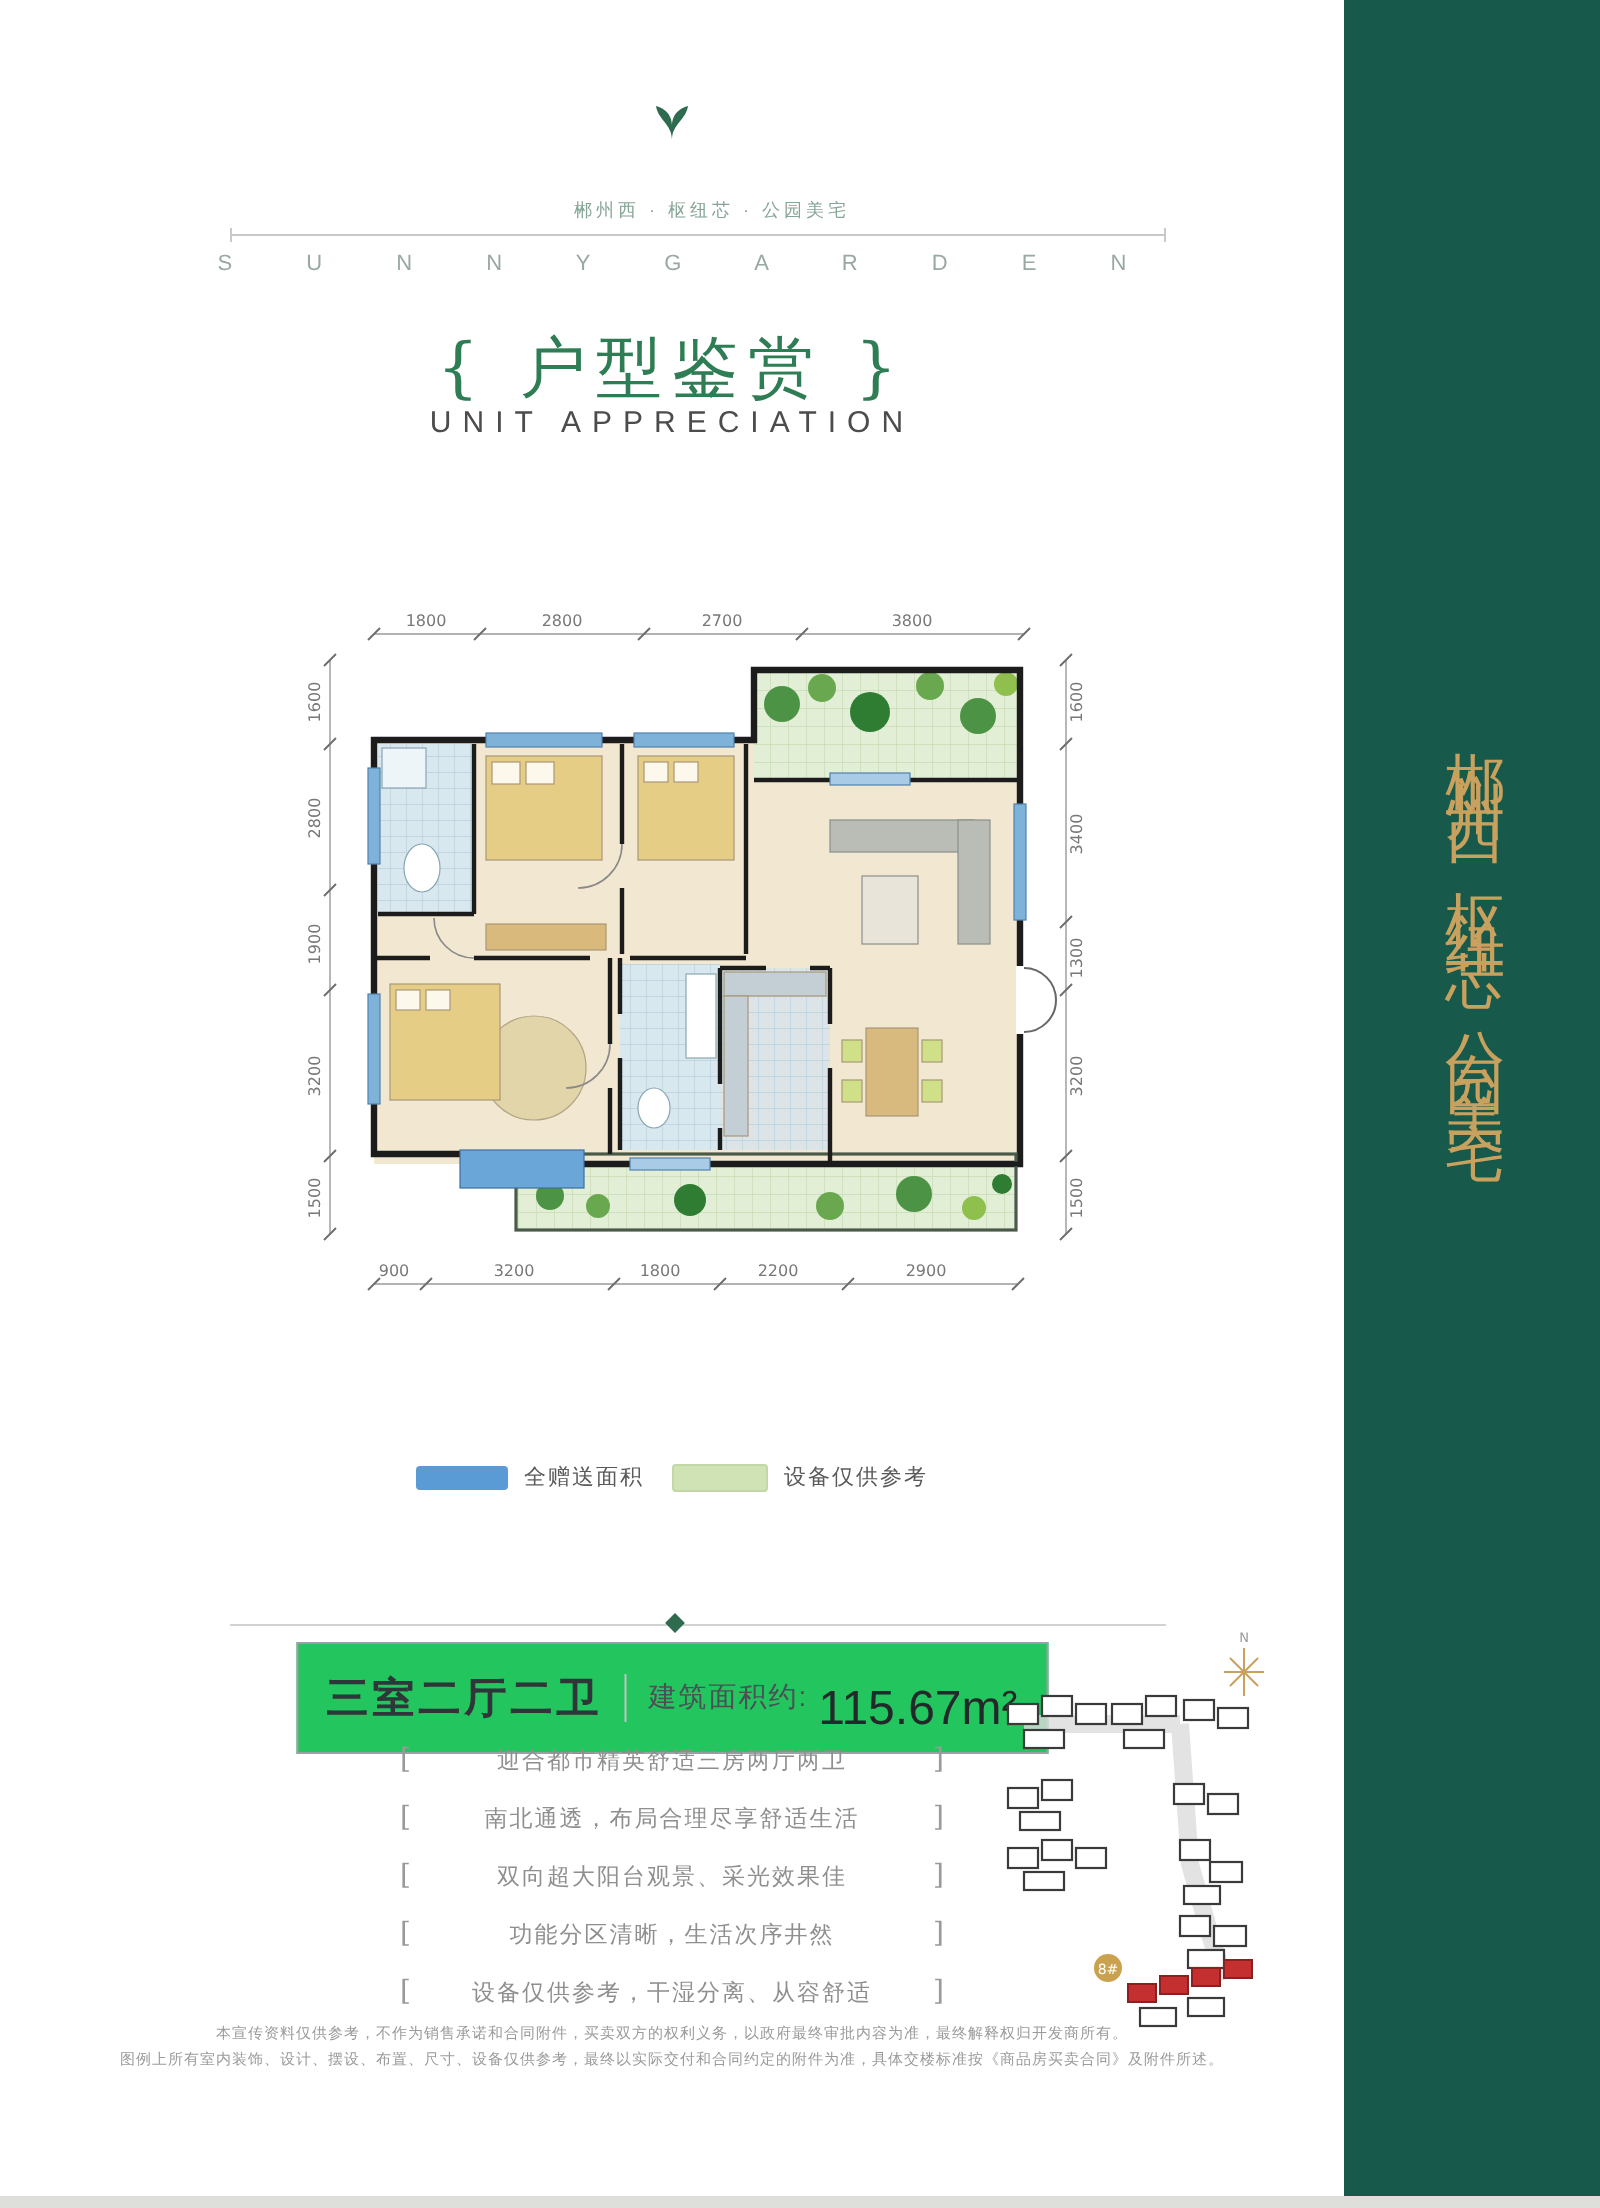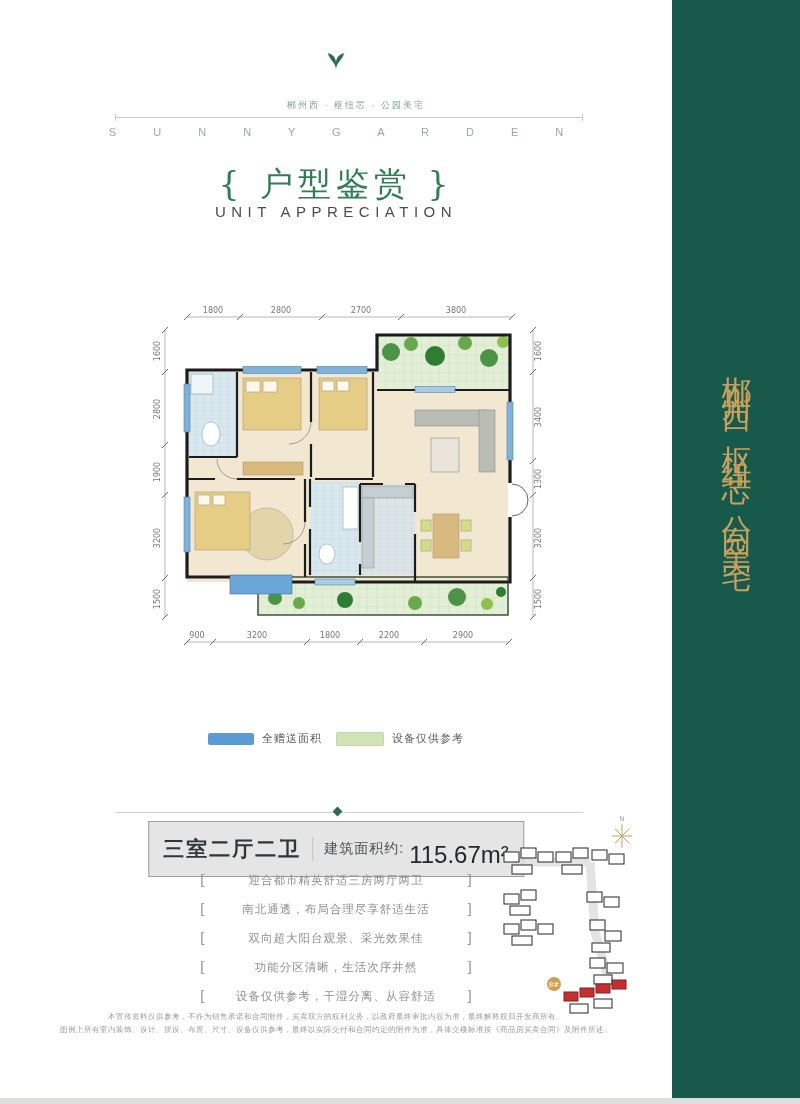--- a/index.html
+++ b/index.html
@@ -42,21 +42,21 @@
   .bld{top:760px;color:#265a4b;}
   .bld .num{font-size:40px;font-weight:400;}
   .bld .hash{font-size:15px;vertical-align:18px;margin-left:2px;}
   .bld .dong{font-size:30px;margin-left:2px;}
   .bld-rule{position:absolute;top:812px;left:115px;width:468px;border-top:1px solid #d2d2d2;}
   .bld-orn{position:absolute;top:808px;left:334px;width:7px;height:7px;background:#2e6b4f;
         transform:rotate(45deg);}
   
   .info-box{position:absolute;top:821px;left:50%;transform:translateX(-50%);
         border:1px solid #9aa0a3;padding:7px 14px;display:flex;align-items:center;gap:11px;
-        background:#e5e5e5;white-space:nowrap;}
+        background:#22c55e;white-space:nowrap;}
   .info-layout{font-size:21px;font-weight:bold;color:#2f3538;letter-spacing:2px;}
   .info-div{width:1px;height:24px;background:#c0c4c6;}
   .info-area-label{font-size:14px;color:#4a5054;letter-spacing:1px;}
   .info-area-value{font-size:24px;font-weight:normal;color:#23282b;margin-left:-6px;margin-top:12px;}
   
   .features{position:absolute;top:872px;left:0;width:672px;}
   .feature-row{width:272px;margin:0 auto 13px auto;display:flex;justify-content:space-between;
         align-items:center;}
   .fbr{font-family:"DejaVu Serif",serif;font-size:14px;color:#9a9a9a;}
   .ftx{font-size:11.5px;color:#8f8f8f;letter-spacing:1px;flex:1;text-align:center;}

